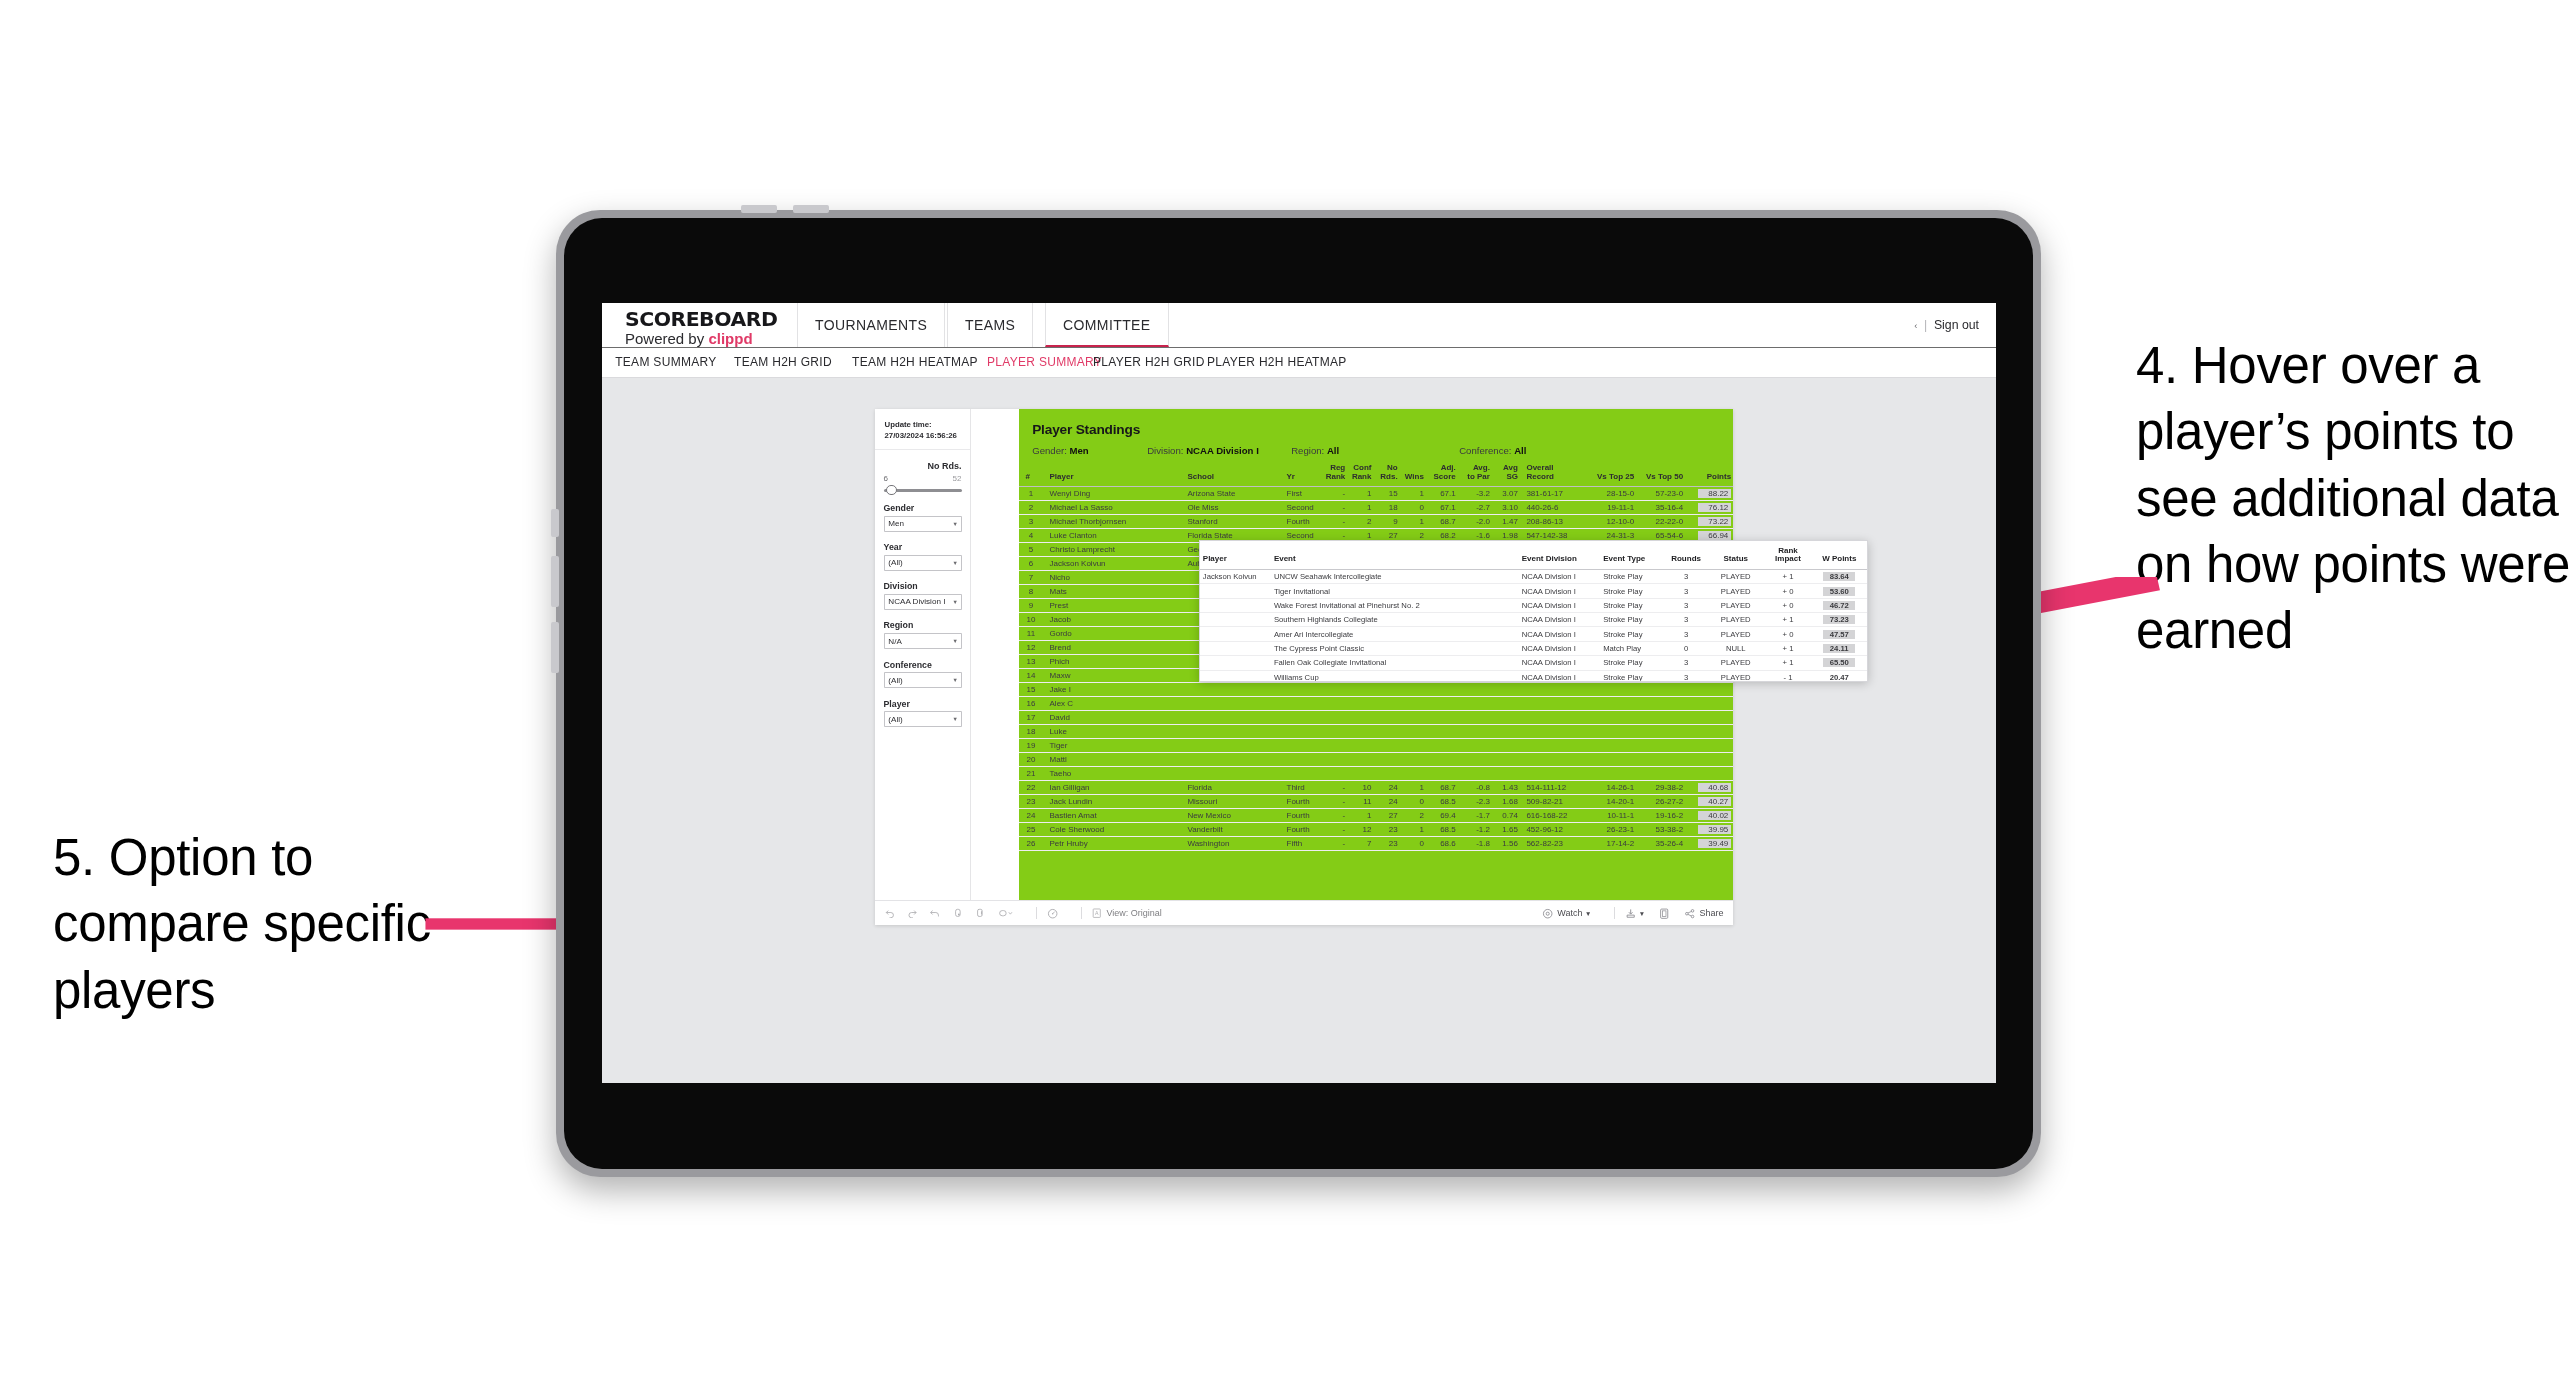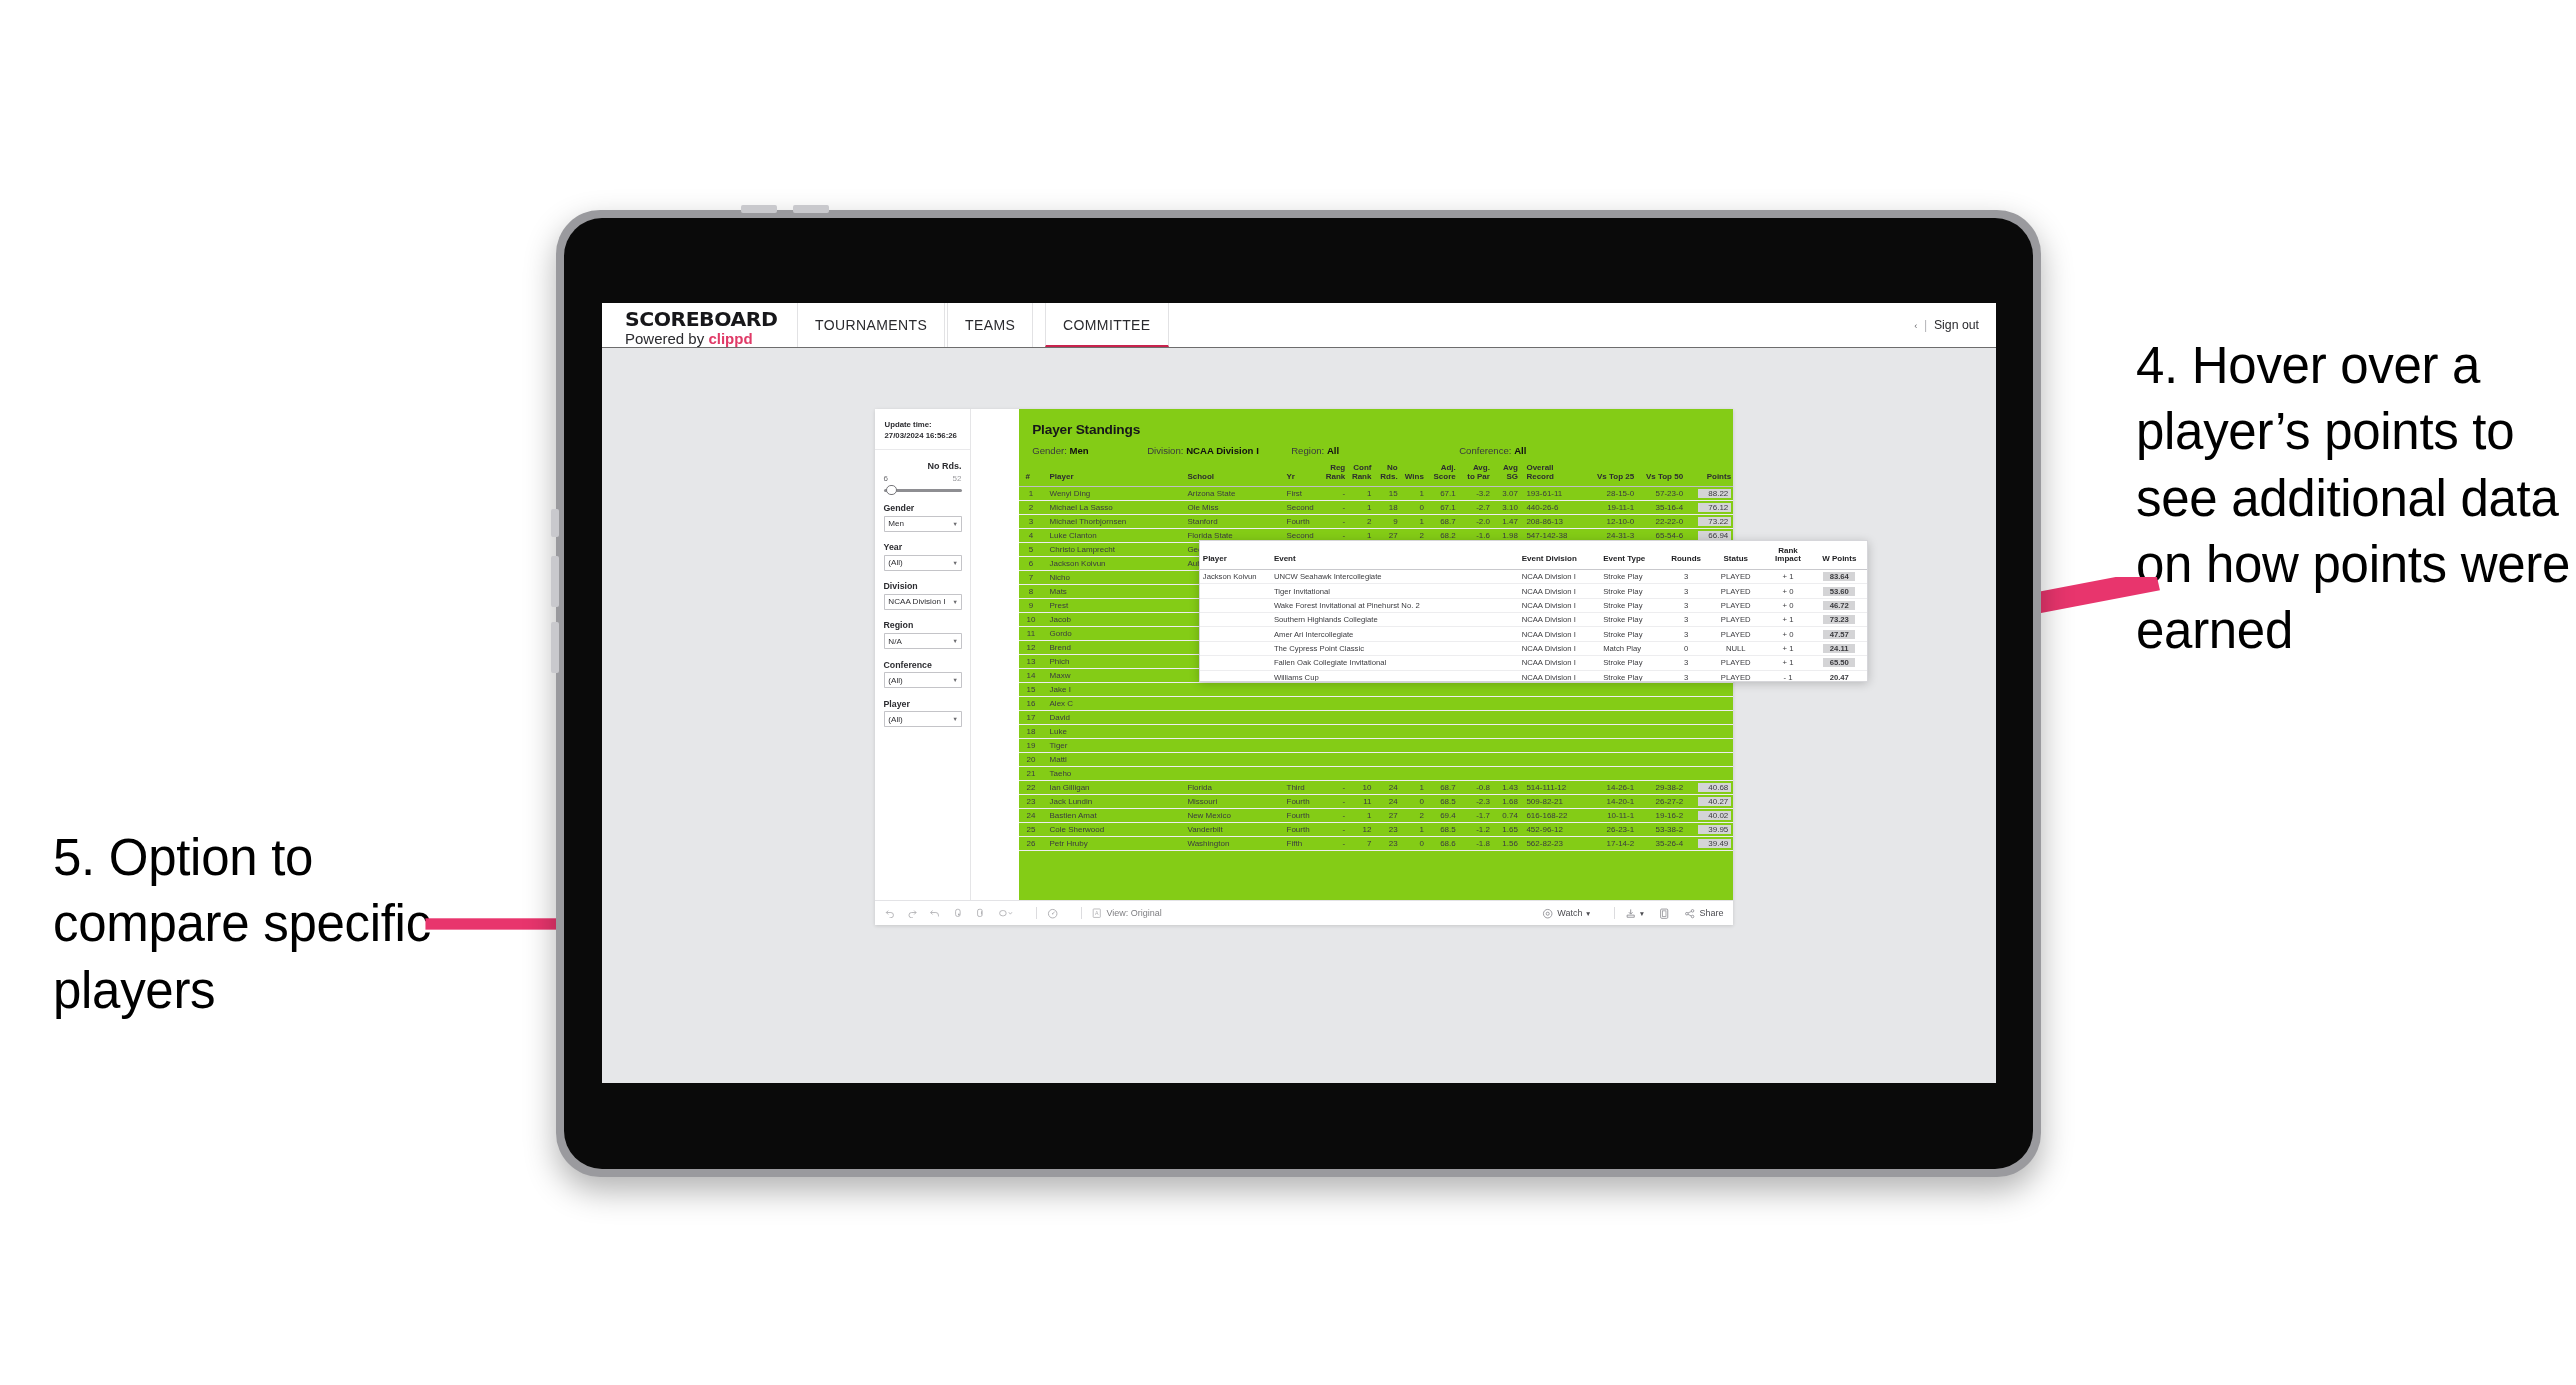--- a/index.html
+++ b/index.html
@@ -217,20 +217,28 @@
       <div class="pwr"><span>Powered by </span><b>clippd</b></div>
     </div>
     <div class="topnav-item" id="nav-tournaments">TOURNAMENTS</div>
     <div class="topnav-item" id="nav-teams">TEAMS</div>
     <div class="topnav-item active" id="nav-committee">COMMITTEE</div>
     <div id="signout">
       <span class="car">‹</span><span class="sep">|</span><span>Sign out</span>
     </div>
   </div>
 
+  <div id="subnav">
+    <div class="subtab" id="st0">TEAM SUMMARY</div>
+    <div class="subtab" id="st1">TEAM H2H GRID</div>
+    <div class="subtab" id="st2">TEAM H2H HEATMAP</div>
+    <div class="subtab active" id="st3">PLAYER SUMMARY</div>
+    <div class="subtab" id="st4">PLAYER H2H GRID</div>
+    <div class="subtab" id="st5">PLAYER H2H HEATMAP</div>
+  </div>
 
   <div id="dash" class="full">
 
     <div id="rail">
       <div id="updbox">
         <div class="t">Update time:</div>
         <div class="t">27/03/2024 16:56:26</div>
       </div>
 
       <div id="slider-wrap">
@@ -341,21 +349,21 @@
                 <td class="l">Wenyi Ding</td>
                 <td class="l">Arizona State</td>
                 <td class="l">First</td>
                 <td>-</td>
                 <td>1</td>
                 <td>15</td>
                 <td>1</td>
                 <td>67.1</td>
                 <td>-3.2</td>
                 <td>3.07</td>
-                <td class="l">193-61-11</td>
+                <td class="l">381-61-17</td>
                 <td>28-15-0</td>
                 <td>57-23-0</td>
                 <td class="pts"><span>88.22</span></td>
               </tr>
               <tr>
                 <td class="c">2</td>
                 <td class="l">Michael La Sasso</td>
                 <td class="l">Ole Miss</td>
                 <td class="l">Second</td>
                 <td>-</td>

